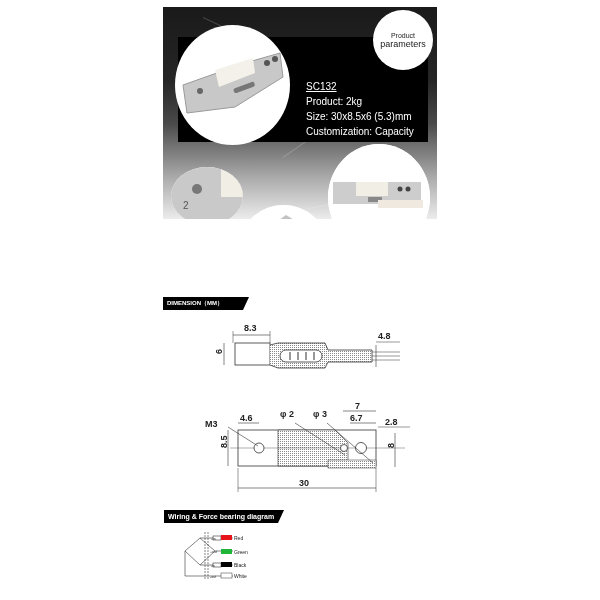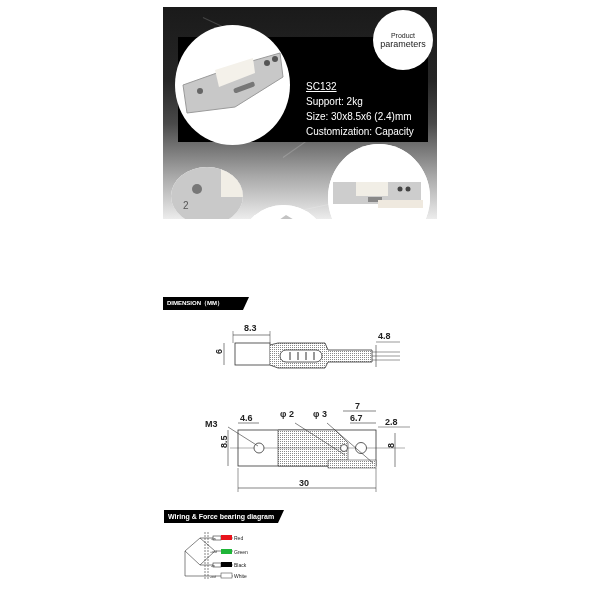--- a/index.html
+++ b/index.html
@@ -42,22 +42,22 @@
     </svg>
   </div>
 
   <div class="circle param-circle">
     <span class="l1">Product</span>
     <span class="l2">parameters</span>
   </div>
 
   <div class="info-text">
     <div class="model">SC132</div>
-    <div>Support: 2kg</div>
-    <div>Size: 30x8.5x6 (2.4)mm</div>
+    <div>Product: 2kg</div>
+    <div>Size: 30x8.5x6 (5.3)mm</div>
     <div>Customization: Capacity</div>
   </div>
 
   <div class="circle c2" style="border-radius:50%;">
     <svg width="72" height="58">
         <rect x="0" y="0" width="72" height="58" fill="#c9c9c9"></rect>
         <rect x="50" y="0" width="22" height="30" fill="#f1eee6"></rect>
         <circle cx="26" cy="22" r="5" fill="#777"></circle>
         <text x="12" y="42" font-size="10" fill="#555">2</text>
       </svg>

